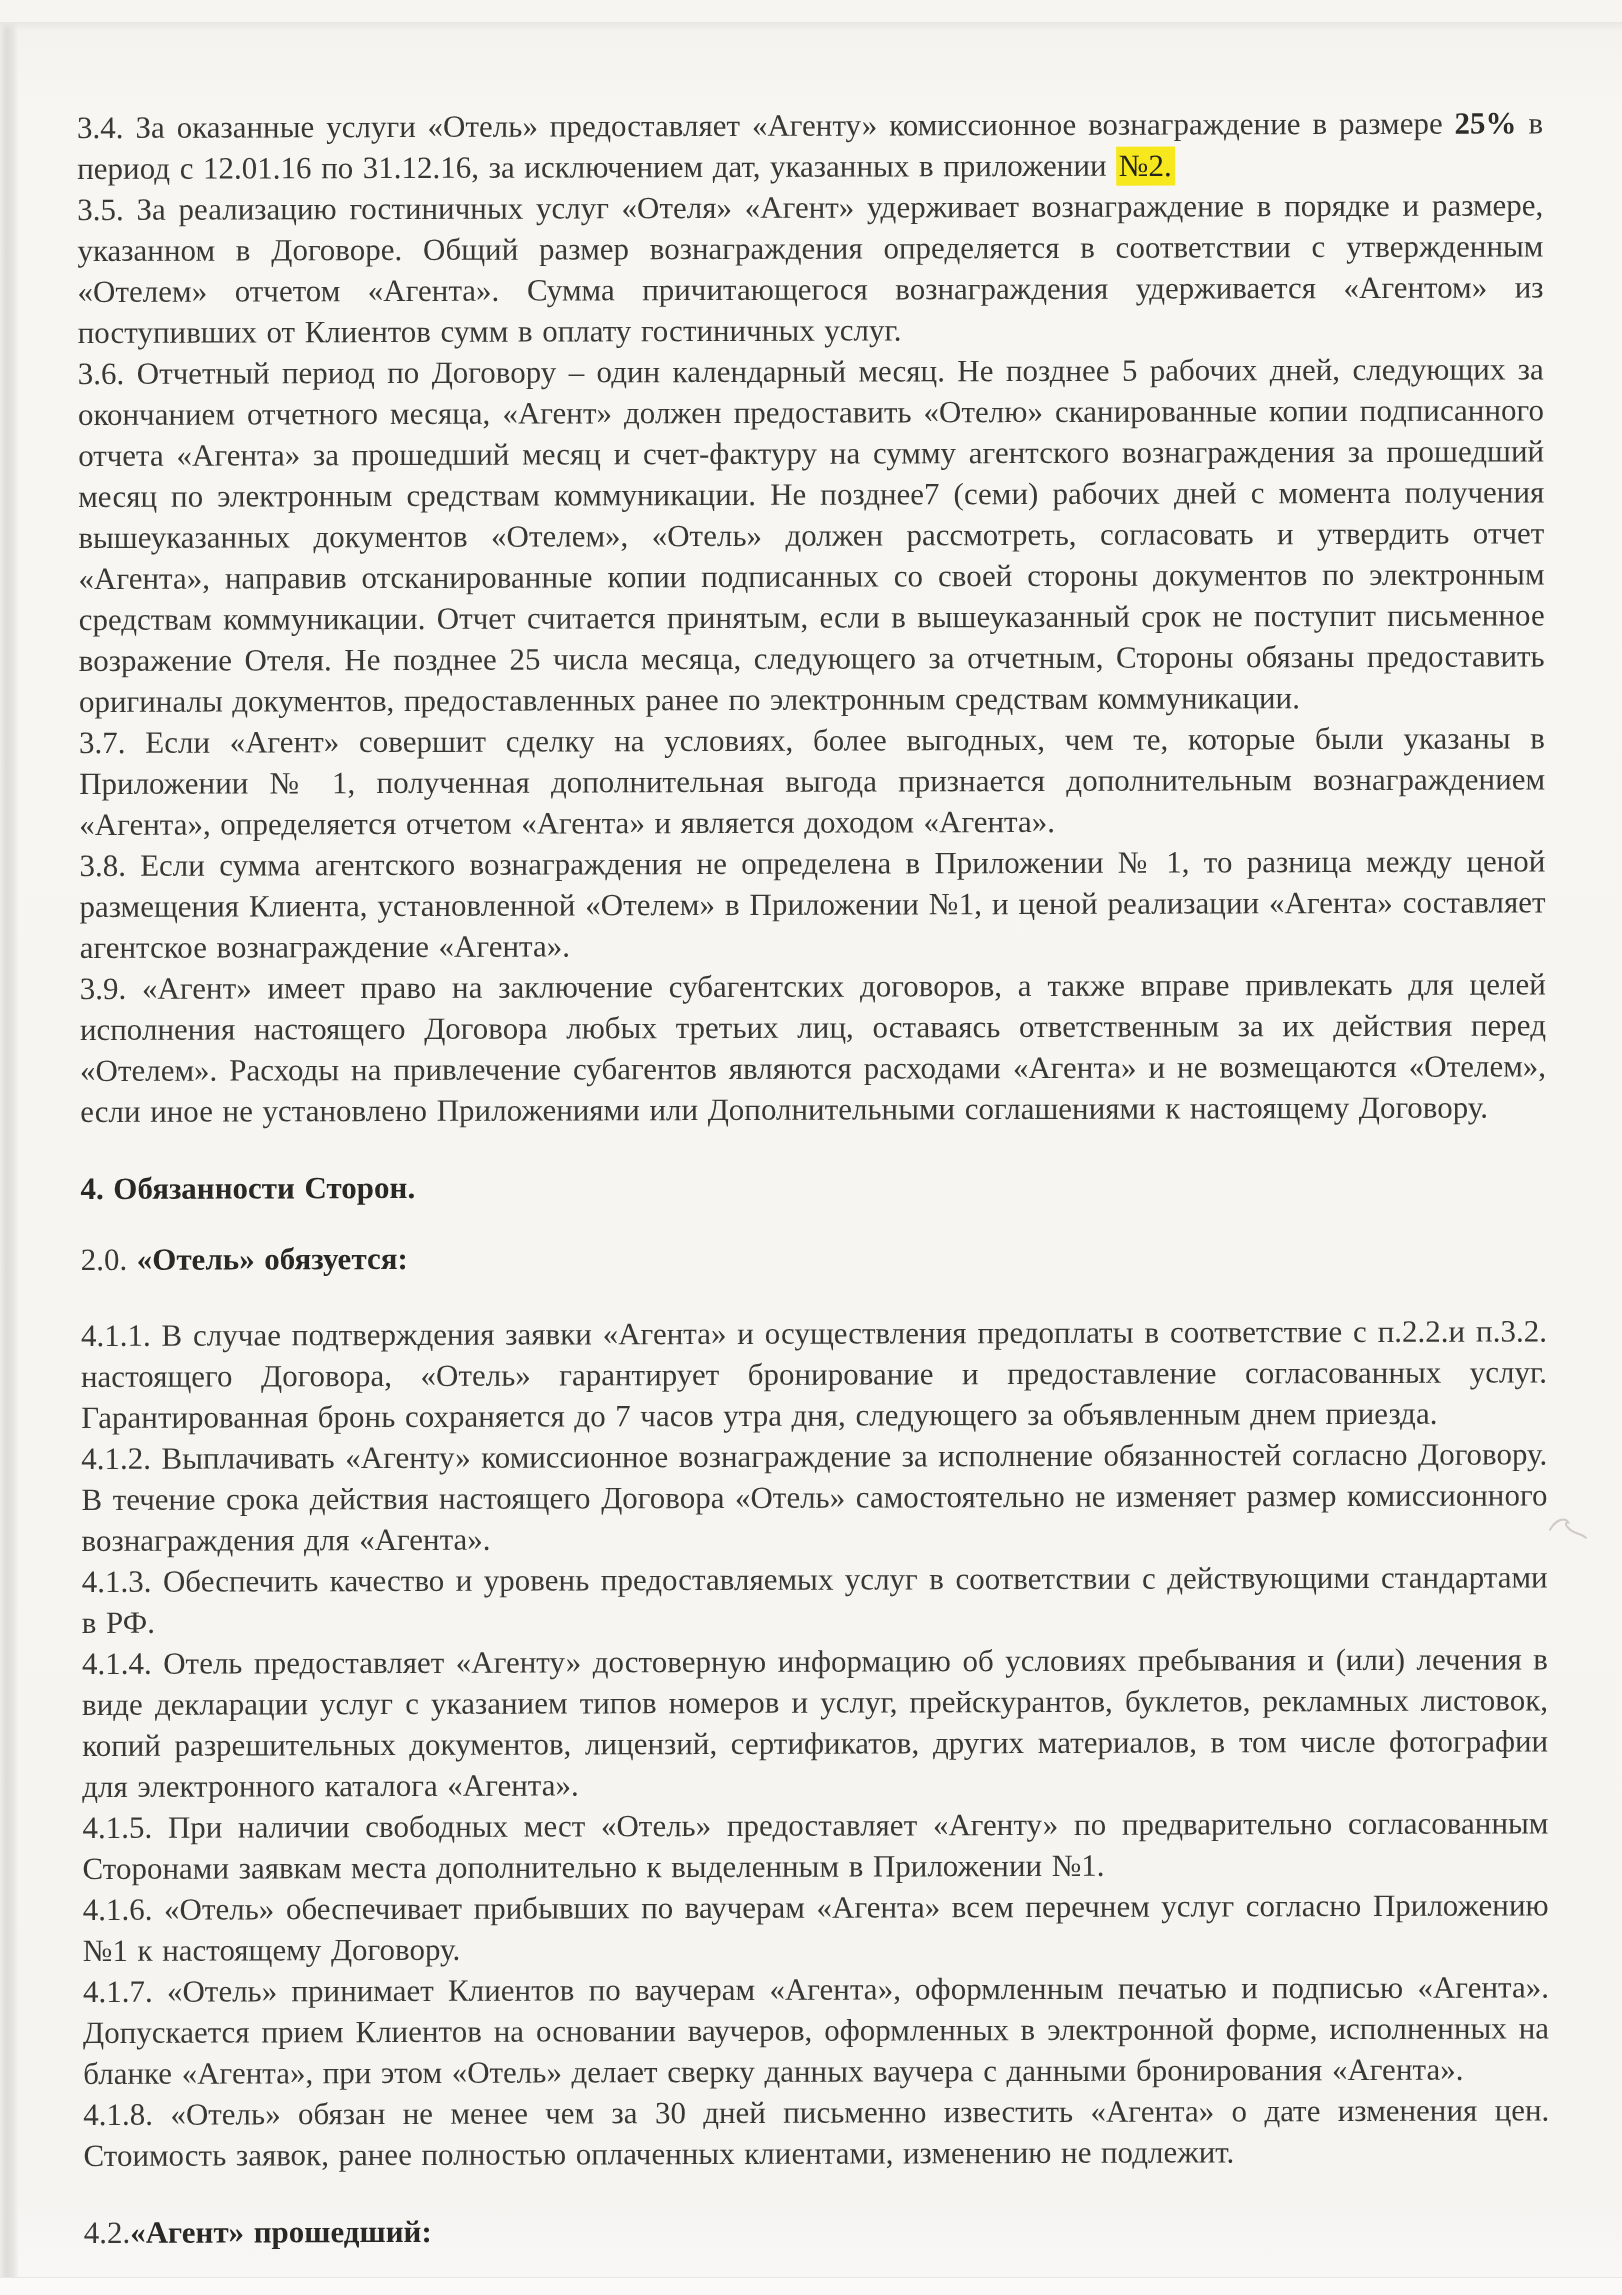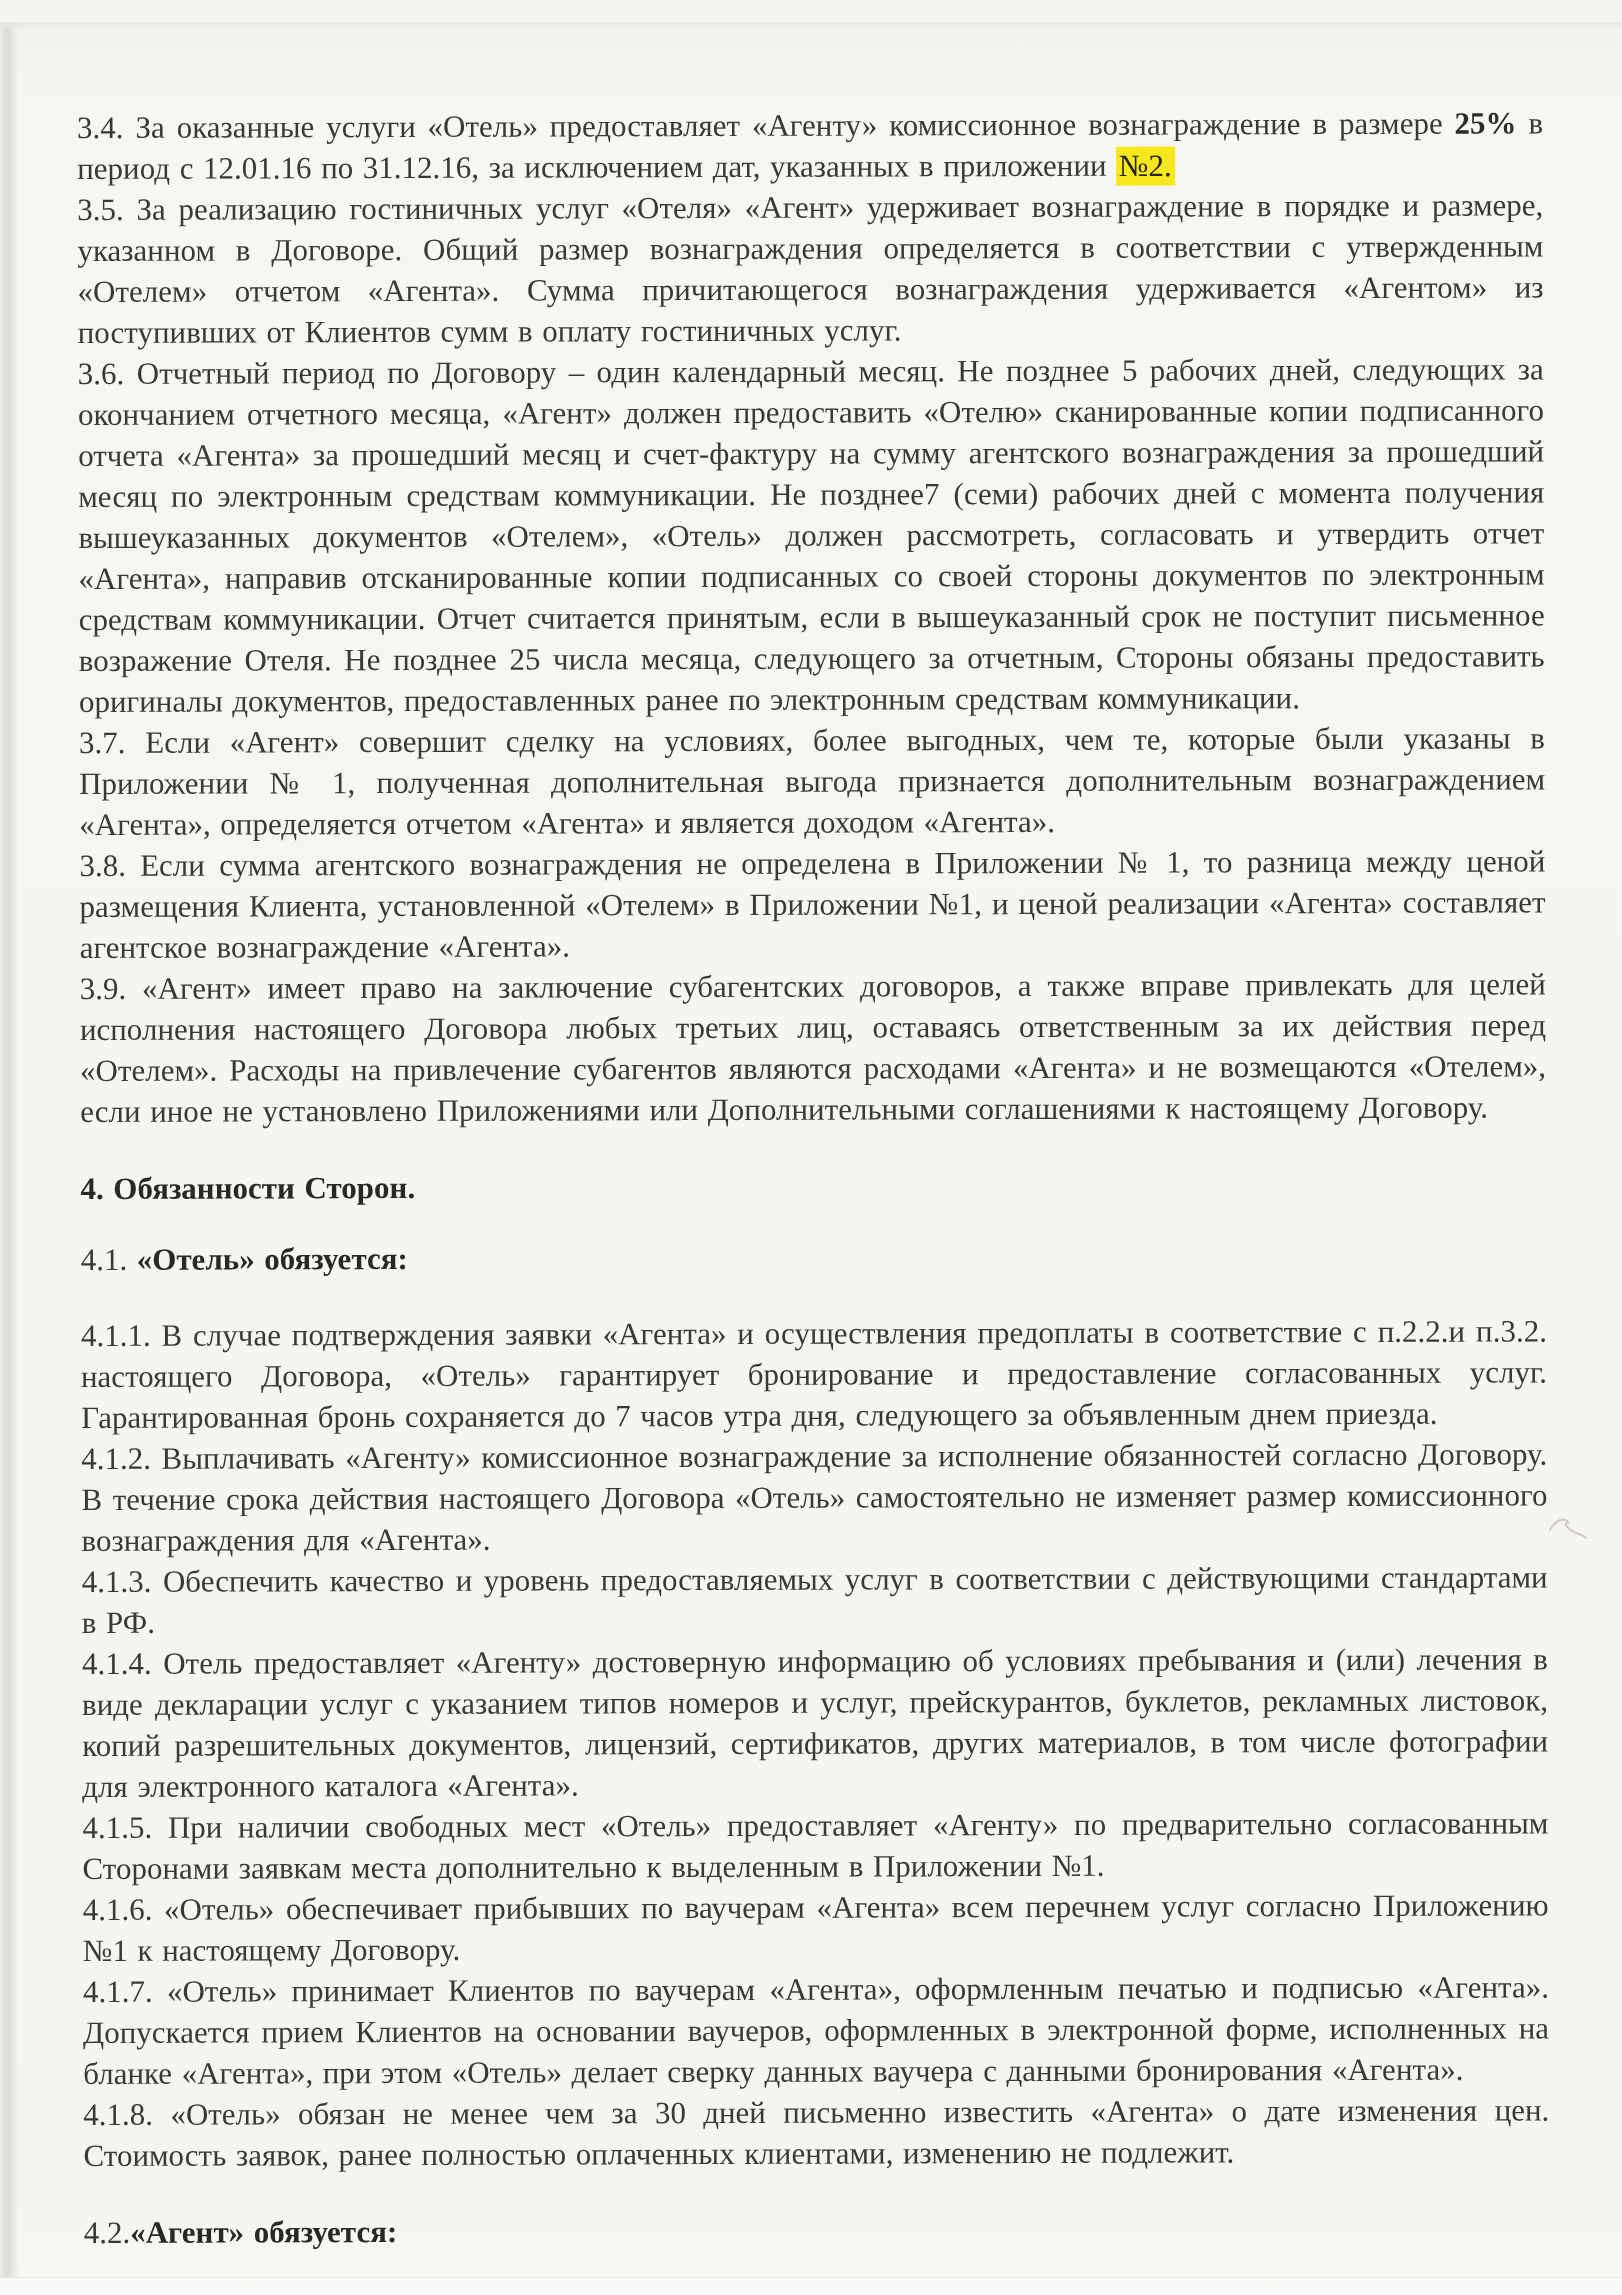--- a/index.html
+++ b/index.html
@@ -100,32 +100,32 @@
     <p><span>3.4. За оказанные услуги «Отель» предоставляет «Агенту» комиссионное вознаграждение в размере </span><b>25%</b><span> в период с 12.01.16 по 31.12.16, за исключением дат, указанных в приложении </span><mark class="hl">№2.</mark></p>
 
     <p>3.5. За реализацию гостиничных услуг «Отеля» «Агент» удерживает вознаграждение в порядке и размере, указанном в Договоре. Общий размер вознаграждения определяется в соответствии с утвержденным «Отелем» отчетом «Агента». Сумма причитающегося вознаграждения удерживается «Агентом» из поступивших от Клиентов сумм в оплату гостиничных услуг.</p>
     <p>3.6. Отчетный период по Договору – один календарный месяц. Не позднее 5 рабочих дней, следующих за окончанием отчетного месяца, «Агент» должен предоставить «Отелю» сканированные копии подписанного отчета «Агента» за прошедший месяц и счет-фактуру на сумму агентского вознаграждения за прошедший месяц по электронным средствам коммуникации. Не позднее7 (семи) рабочих дней с момента получения вышеуказанных документов «Отелем», «Отель» должен рассмотреть, согласовать и утвердить отчет «Агента», направив отсканированные копии подписанных со своей стороны документов по электронным средствам коммуникации. Отчет считается принятым, если в вышеуказанный срок не поступит письменное возражение Отеля. Не позднее 25 числа месяца, следующего за отчетным, Стороны обязаны предоставить оригиналы документов, предоставленных ранее по электронным средствам коммуникации.</p>
     <p>3.7. Если «Агент» совершит сделку на условиях, более выгодных, чем те, которые были указаны в Приложении № 1, полученная дополнительная выгода признается дополнительным вознаграждением «Агента», определяется отчетом «Агента» и является доходом «Агента».</p>
     <p>3.8. Если сумма агентского вознаграждения не определена в Приложении № 1, то разница между ценой размещения Клиента, установленной «Отелем» в Приложении №1, и ценой реализации «Агента» составляет агентское вознаграждение «Агента».</p>
     <p>3.9. «Агент» имеет право на заключение субагентских договоров, а также вправе привлекать для целей исполнения настоящего Договора любых третьих лиц, оставаясь ответственным за их действия перед «Отелем». Расходы на привлечение субагентов являются расходами «Агента» и не возмещаются «Отелем», если иное не установлено Приложениями или Дополнительными соглашениями к настоящему Договору.</p>
 
     <p class="h-main">4. Обязанности Сторон.</p>
 
-    <p class="h-sub"><span>4.1. </span><b>«Отель» обязуется:</b></p>
+    <p class="h-sub"><span>2.0. </span><b>«Отель» обязуется:</b></p>
 
     <p class="first-clause">4.1.1. В случае подтверждения заявки «Агента» и осуществления предоплаты в соответствие с п.2.2.и п.3.2. настоящего Договора, «Отель» гарантирует бронирование и предоставление согласованных услуг. Гарантированная бронь сохраняется до 7 часов утра дня, следующего за объявленным днем приезда.</p>
     <p>4.1.2. Выплачивать «Агенту» комиссионное вознаграждение за исполнение обязанностей согласно Договору. В течение срока действия настоящего Договора «Отель» самостоятельно не изменяет размер комиссионного вознаграждения для «Агента».</p>
     <p>4.1.3. Обеспечить качество и уровень предоставляемых услуг в соответствии с действующими стандартами в РФ.</p>
     <p>4.1.4. Отель предоставляет «Агенту» достоверную информацию об условиях пребывания и (или) лечения в виде декларации услуг с указанием типов номеров и услуг, прейскурантов, буклетов, рекламных листовок, копий разрешительных документов, лицензий, сертификатов, других материалов, в том числе фотографии для электронного каталога «Агента».</p>
     <p>4.1.5. При наличии свободных мест «Отель» предоставляет «Агенту» по предварительно согласованным Сторонами заявкам места дополнительно к выделенным в Приложении №1.</p>
     <p>4.1.6. «Отель» обеспечивает прибывших по ваучерам «Агента» всем перечнем услуг согласно Приложению №1 к настоящему Договору.</p>
     <p>4.1.7. «Отель» принимает Клиентов по ваучерам «Агента», оформленным печатью и подписью «Агента». Допускается прием Клиентов на основании ваучеров, оформленных в электронной форме, исполненных на бланке «Агента», при этом «Отель» делает сверку данных ваучера с данными бронирования «Агента».</p>
     <p>4.1.8. «Отель» обязан не менее чем за 30 дней письменно известить «Агента» о дате изменения цен. Стоимость заявок, ранее полностью оплаченных клиентами, изменению не подлежит.</p>
 
-    <p class="h-sub h-sub-42"><span>4.2.</span><b>«Агент» обязуется:</b></p>
+    <p class="h-sub h-sub-42"><span>4.2.</span><b>«Агент» прошедший:</b></p>
 
   </div>
 
   <svg class="pencil-mark" width="42" height="29" viewBox="0 0 64 44">
     <path d="M3,24 C12,8 27,4 31,13 C22,12 30,25 46,30 C50,31 54,33 58,36" fill="none" stroke="#b5afa8" stroke-width="3" stroke-linecap="round"></path>
   </svg>
 
 </div>
 
 

